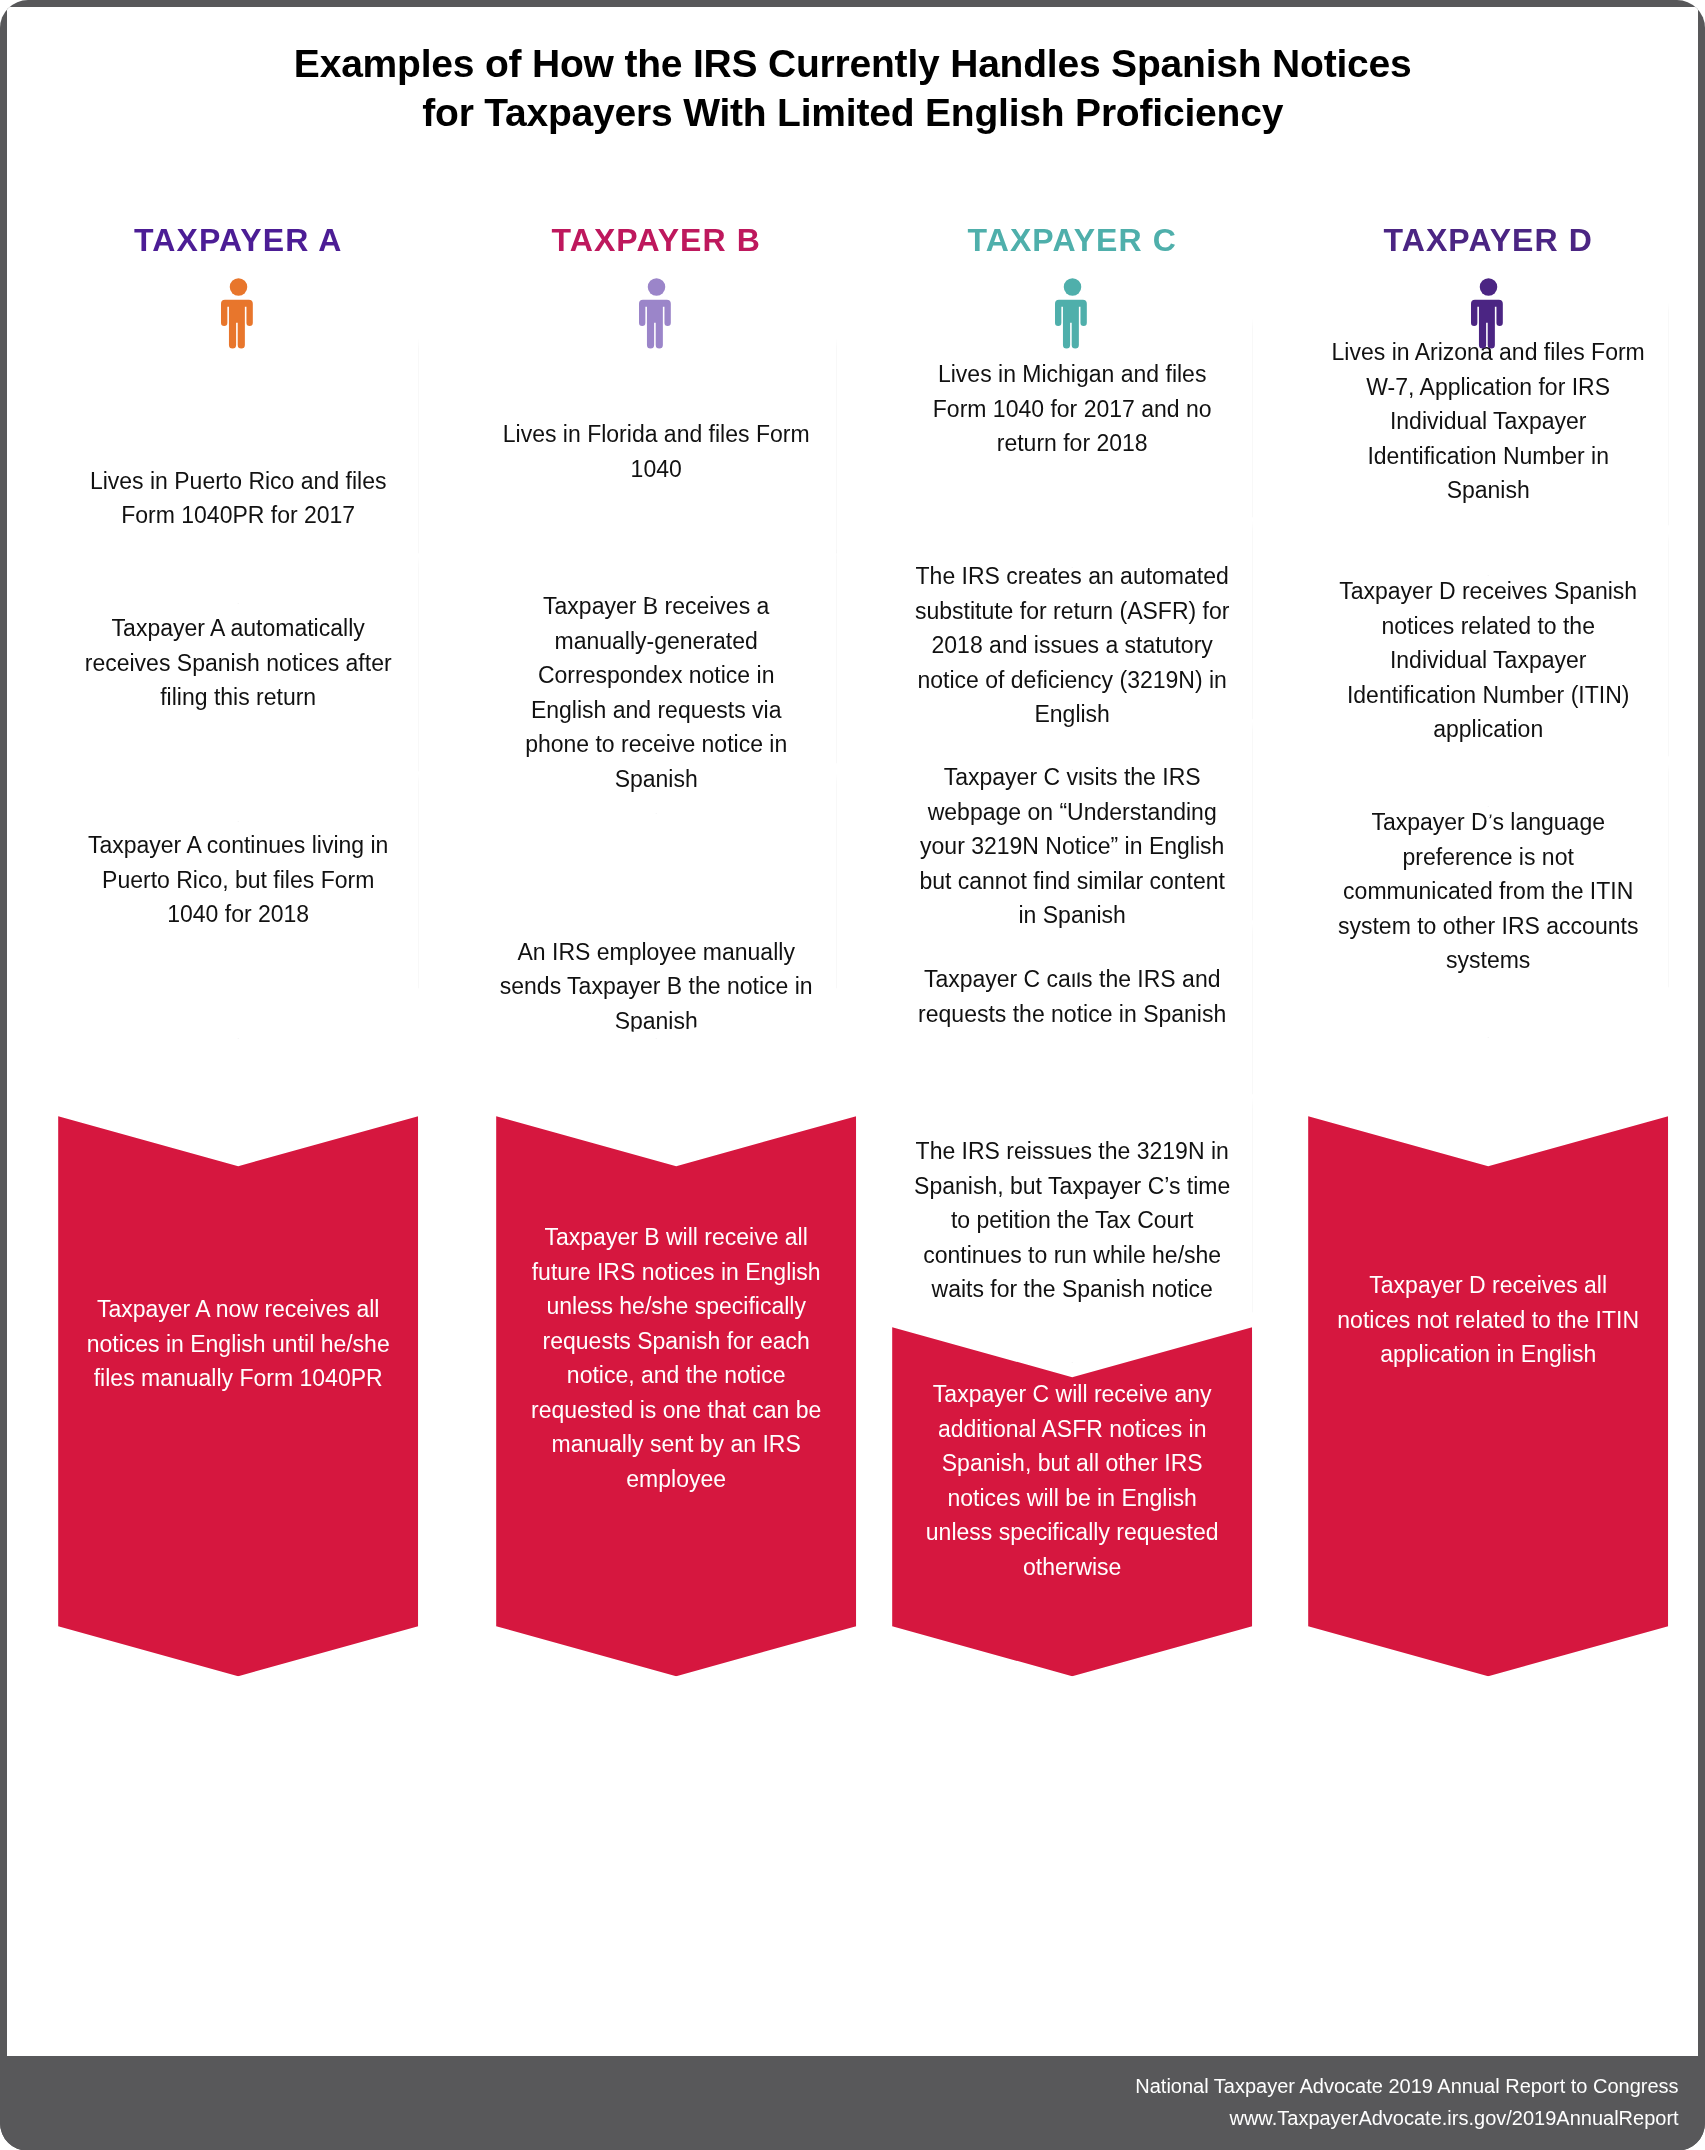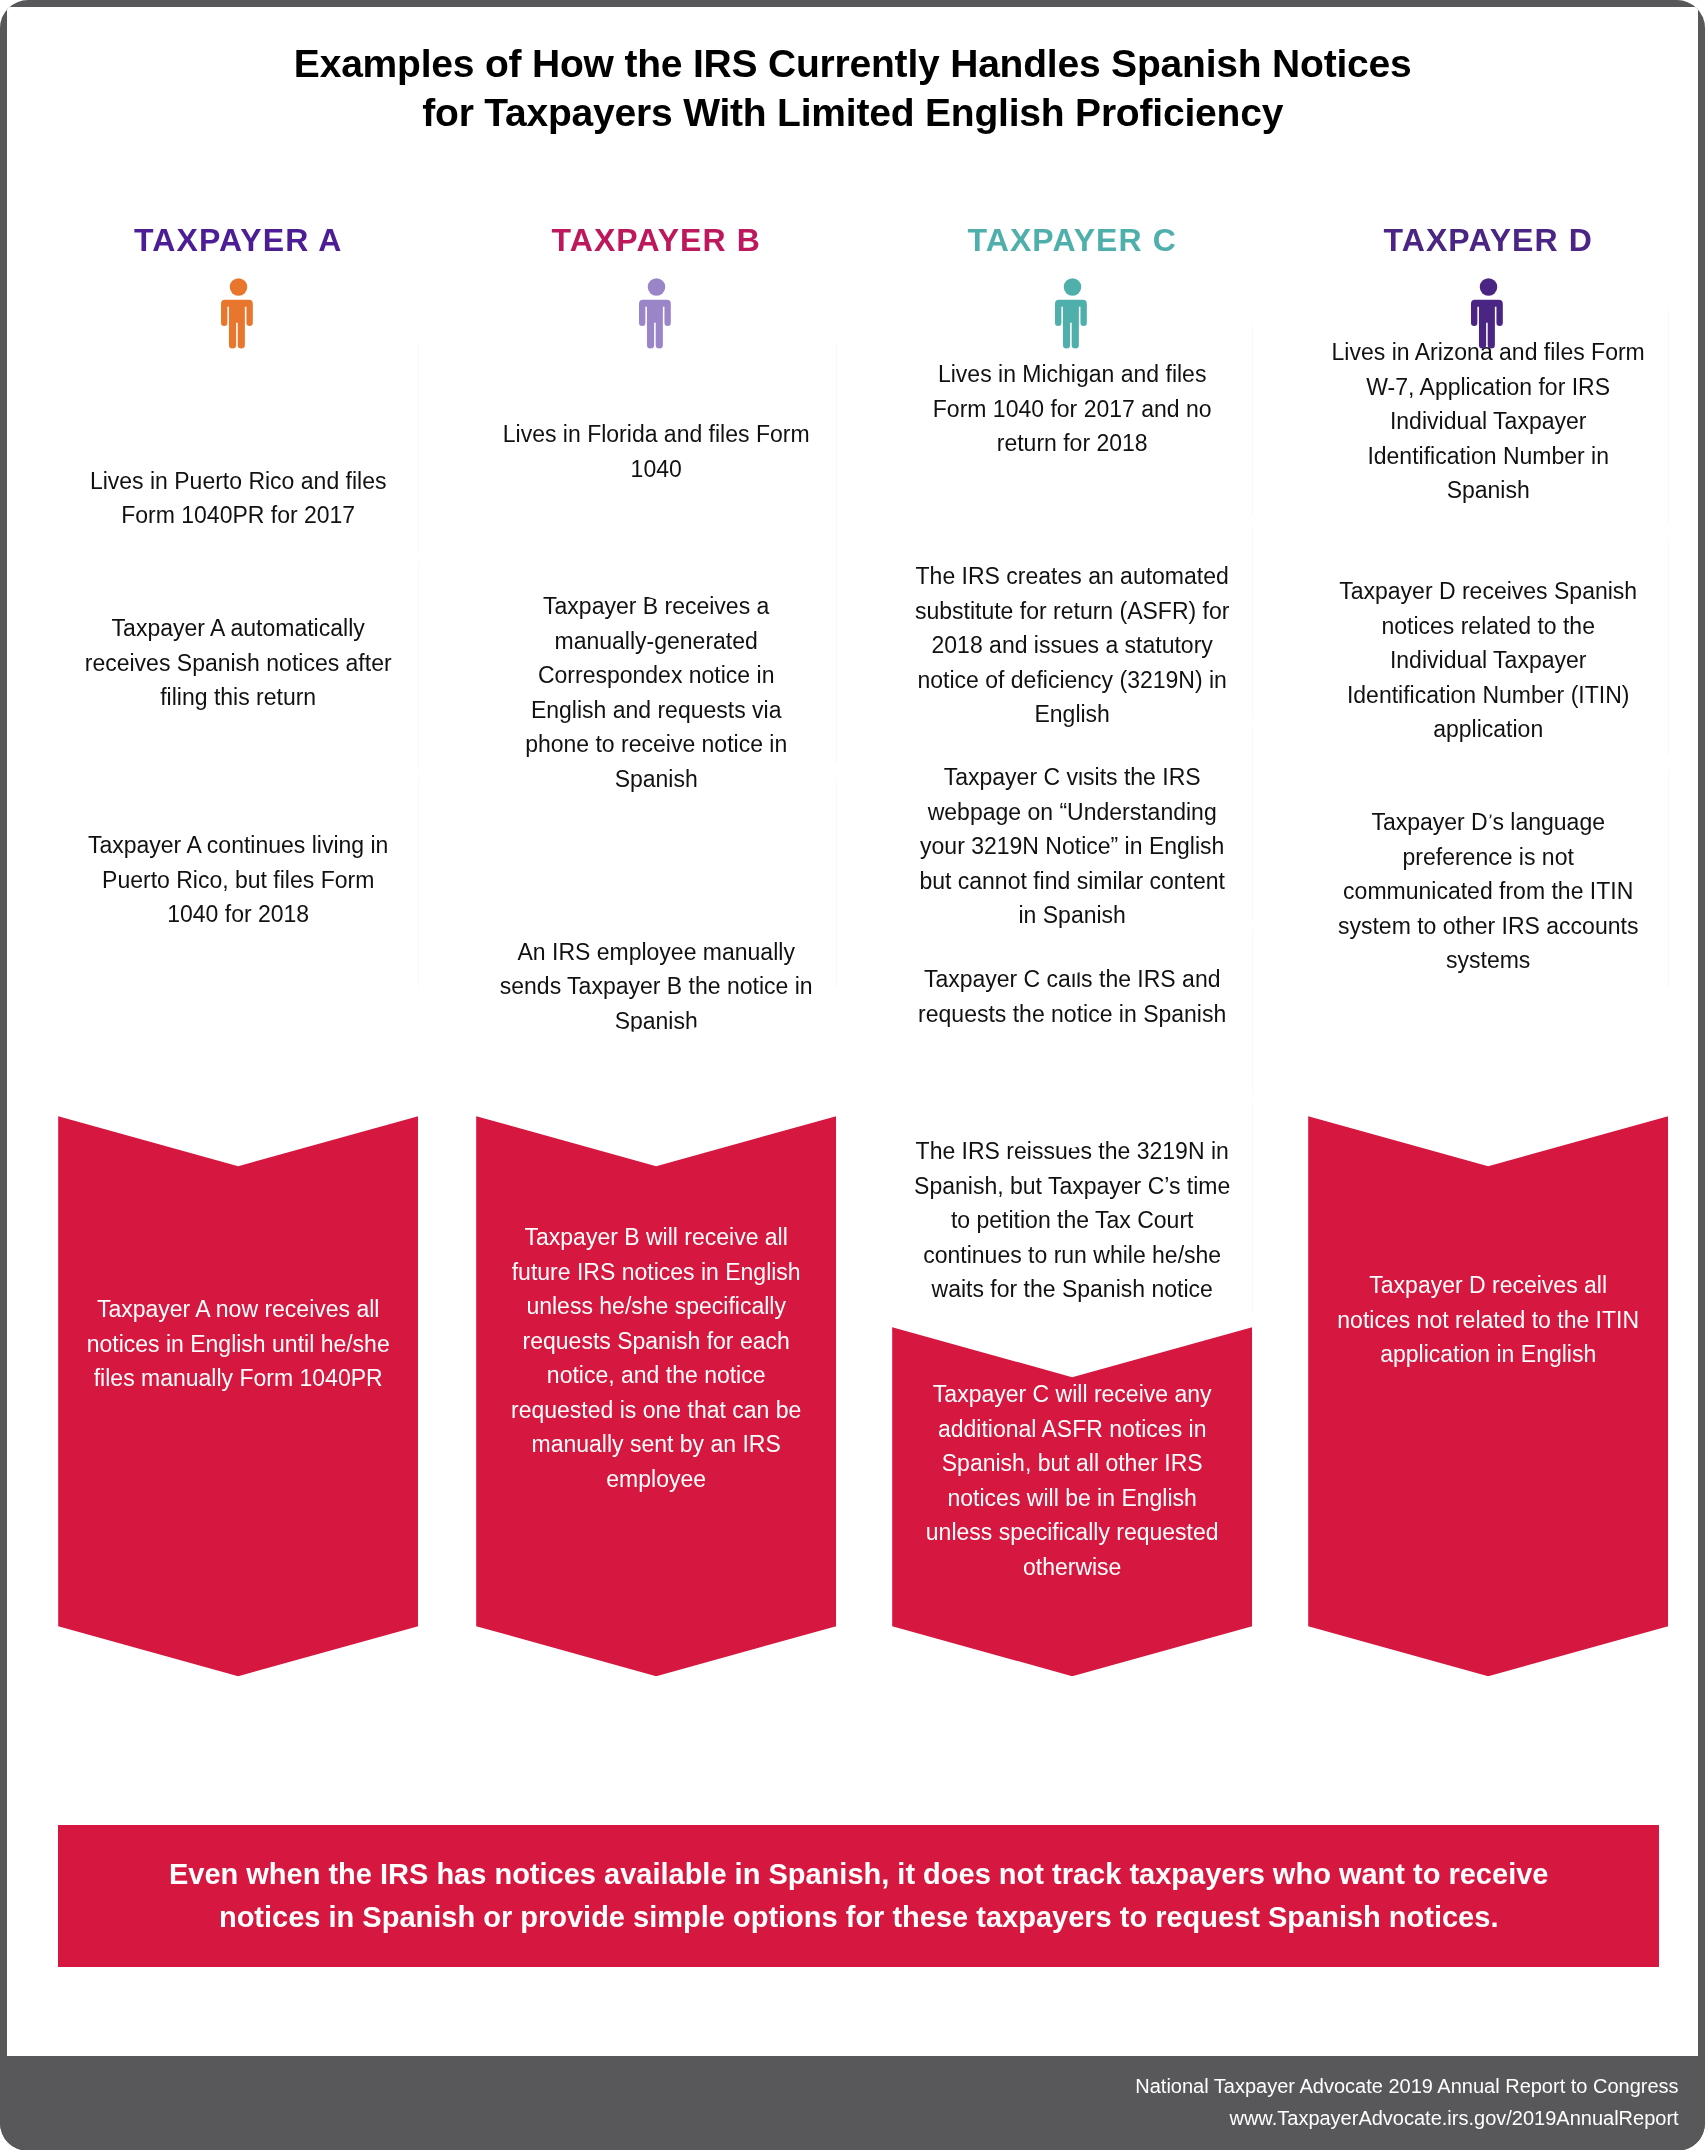--- a/index.html
+++ b/index.html
@@ -186,21 +186,21 @@
         <div class="column" id="col-1">
           <div class="chev" style="top: 132px; height: 264px; padding-top: 78px;">
             <div class="txt">Lives in Florida and files Form 1040</div>
           </div>
           <div class="chev notched" style="top: 342px; height: 264px; padding-top: 40px;">
             <div class="txt">Taxpayer B receives a manually-generated Correspondex notice in English and requests via phone to receive notice in Spanish</div>
           </div>
           <div class="chev notched" style="top: 567px; height: 264px; padding-top: 54px; align-items: flex-end;">
             <div class="txt">An IRS employee manually sends Taxpayer B the notice in Spanish</div>
           </div>
-          <div class="chev red notched" style="top: 909px; height: 560px; padding-top: 104px; background: rgb(214, 23, 63);">
+          <div class="chev red notched" style="top: 909px; height: 560px; padding-top: 104px; background: rgb(214, 23, 63); margin-left: 20px;">
             <div class="txt">Taxpayer B will receive all future IRS notices in English unless he/she specifically requests Spanish for each notice, and the notice requested is one that can be manually sent by an IRS employee</div>
           </div>
           <div class="tp-title" style="color: #be185d;">TAXPAYER B</div>
           <div class="person">
             <svg viewBox="0 0 44 92">
               <circle cx="22" cy="12" r="11" fill="#9B85C9"></circle>
               <path d="M9 28 h26 a5 5 0 0 1 5 5 v24 a4 4 0 0 1 -8 0 v-20 h-2 v48 a4.5 4.5 0 0 1 -9 0 v-28 h-2 v28 a4.5 4.5 0 0 1 -9 0 v-48 h-2 v20 a4 4 0 0 1 -8 0 v-24 a5 5 0 0 1 5 -5 z" fill="#9B85C9"></path>
             </svg>
           </div>
         </div>
@@ -247,26 +247,20 @@
           <div class="tp-title" style="color: rgb(75, 37, 131);">TAXPAYER D</div>
           <div class="person">
             <svg viewBox="0 0 44 92">
               <circle cx="22" cy="12" r="11" fill="#4B2583"></circle>
               <path d="M9 28 h26 a5 5 0 0 1 5 5 v24 a4 4 0 0 1 -8 0 v-20 h-2 v48 a4.5 4.5 0 0 1 -9 0 v-28 h-2 v28 a4.5 4.5 0 0 1 -9 0 v-48 h-2 v20 a4 4 0 0 1 -8 0 v-24 a5 5 0 0 1 5 -5 z" fill="#4B2583"></path>
             </svg>
           </div>
         </div>
       </div>
 
-    <div id="banner">
-      <div class="btxt">
-        <span>Even when the IRS has notices available in Spanish, it does not track taxpayers who want to receive</span>
-        <span>notices in Spanish or provide simple options for these taxpayers to request Spanish notices.</span>
-      </div>
-    </div>
 
   </div>
 
   <div id="footer">
     <div class="fline f1">National Taxpayer Advocate 2019 Annual Report to Congress</div>
     <div class="fline f2">www.TaxpayerAdvocate.irs.gov/2019AnnualReport</div>
   </div>
 </div>
 
 

